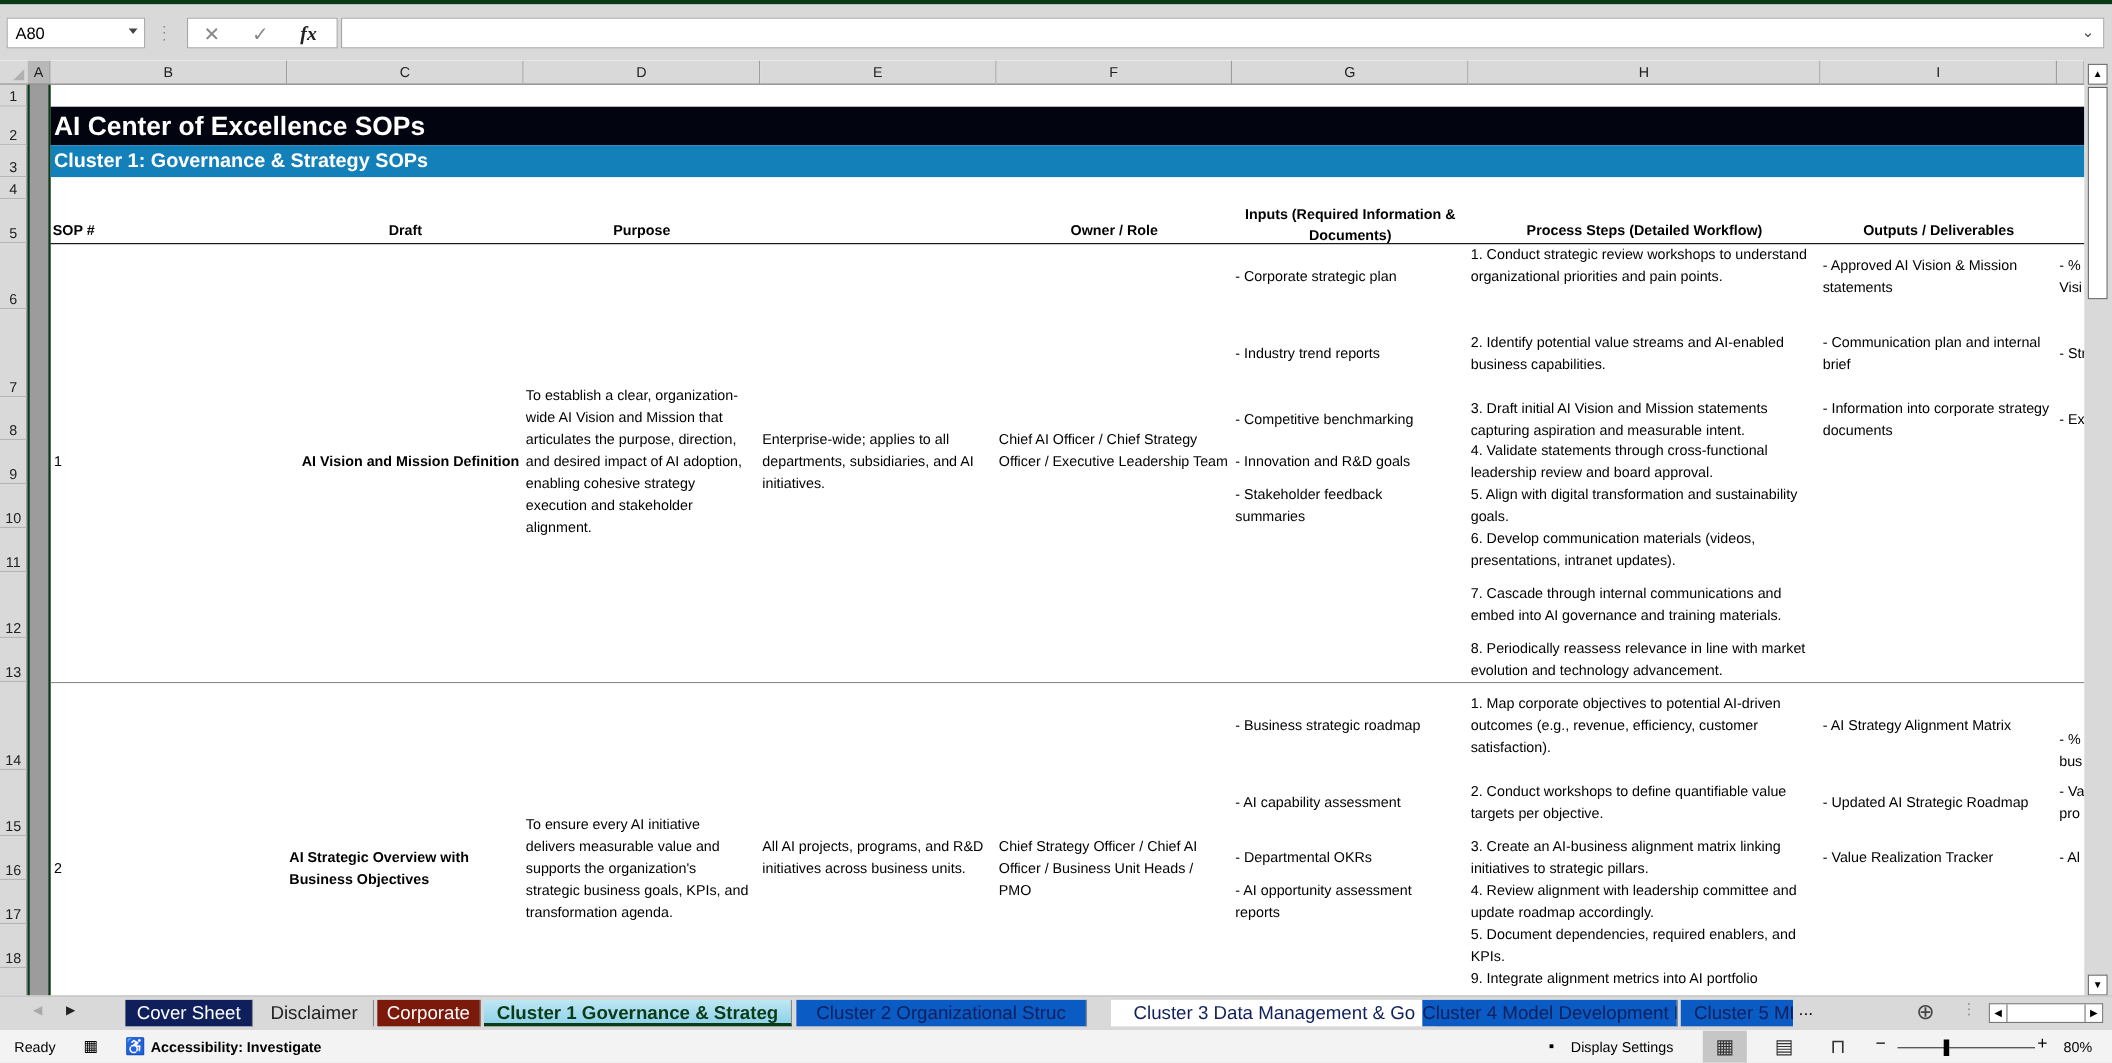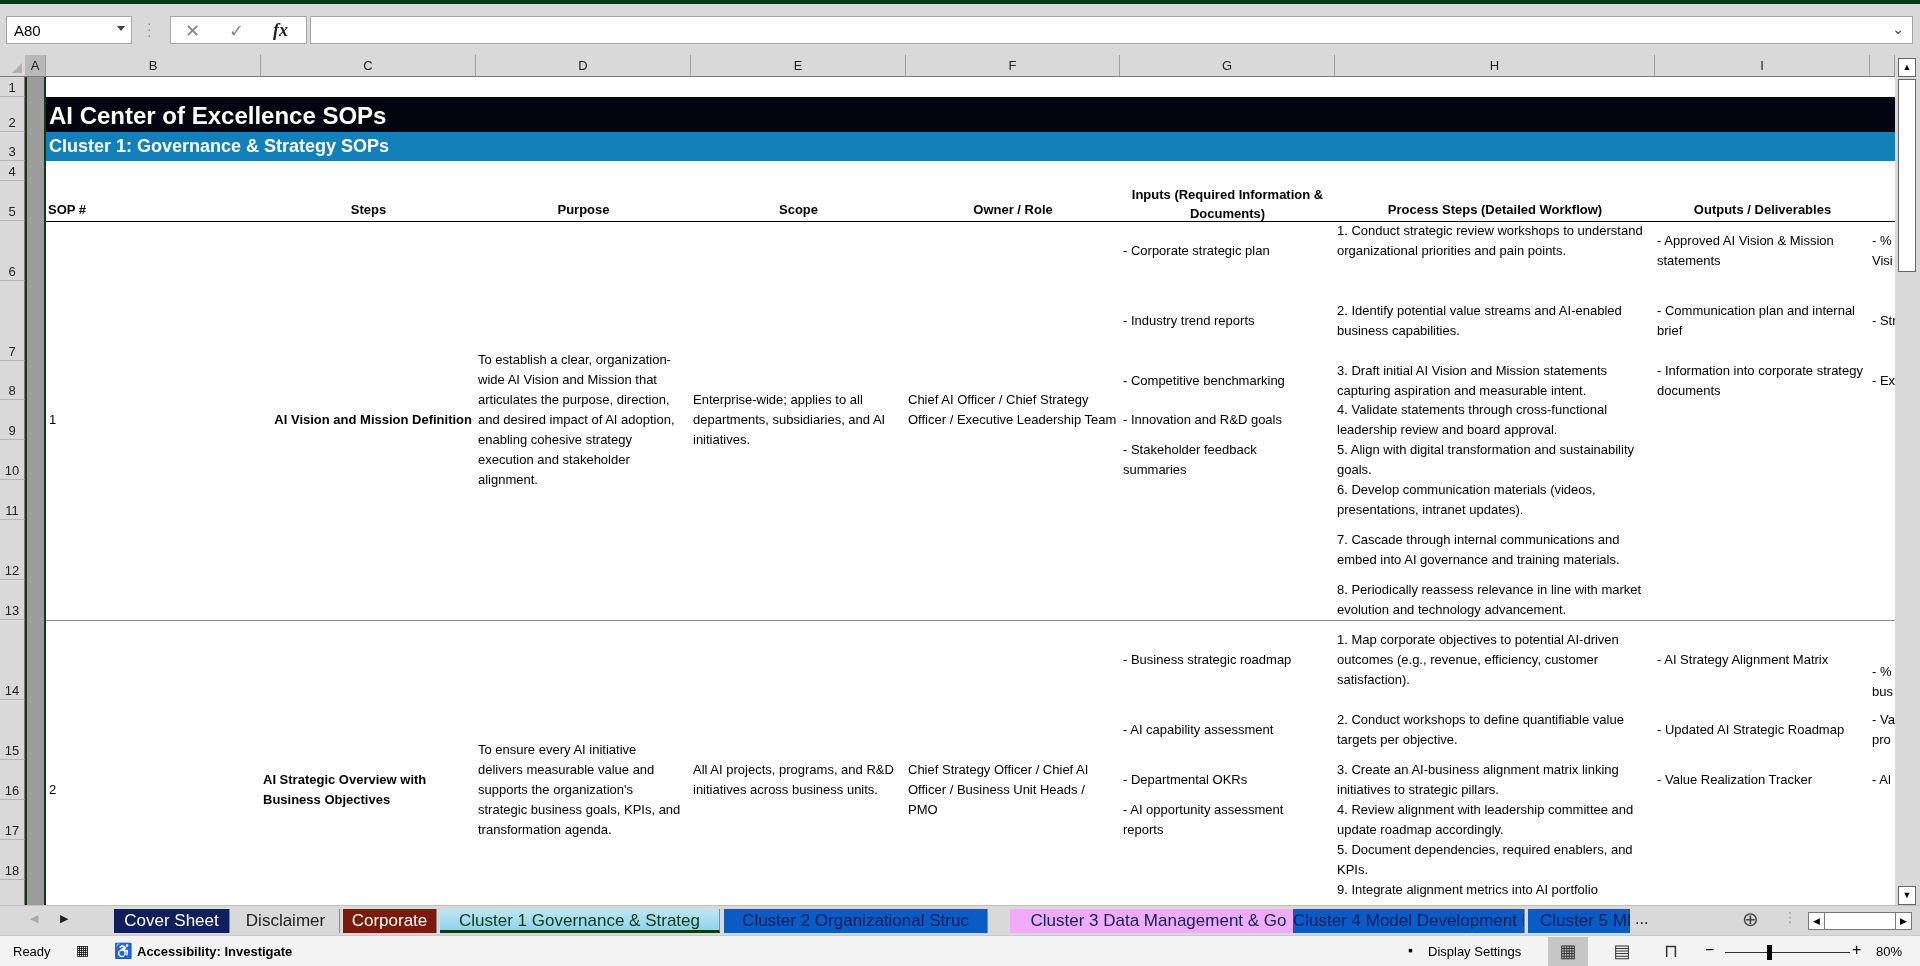--- a/index.html
+++ b/index.html
@@ -27,21 +27,21 @@
 .hline.g{background:#8a8a8a}
 .cell{position:absolute;font-size:13px;line-height:20px}
 .bold{font-weight:bold}
 .vscroll{position:absolute;left:1895px;top:55px;width:25px;height:850px;background:#d9d9d9}
 .vscroll .up,.vscroll .down{position:absolute;left:3px;width:18px;height:19px;border:1px solid #666;background:#fff;font-size:9px;text-align:center;line-height:17px}
 .vscroll .up{top:3px}.vscroll .down{bottom:0}
 .vscroll .thumb{position:absolute;left:3px;top:24px;width:18px;height:193px;background:#fff;border:1px solid #666}
 .tabbar{position:absolute;left:0;top:905px;width:1920px;height:30px;background:#d9d9d9;border-top:1px solid #c0c0c0}
 .tab-nav{position:absolute;top:6px;font-size:11px;color:#555}
 .tab{position:absolute;top:3px;height:24px;font-size:17px;line-height:24px;text-align:center;white-space:nowrap;overflow:hidden;border-right:1px solid #888}
-.tab.active{font-weight:normal;background:linear-gradient(#bfe7f4,#8fd3ea);color:#0b3a17;border-bottom:3px solid #0b3a17}
+.tab.active{font-weight:bold;background:linear-gradient(#bfe7f4,#8fd3ea);color:#0b3a17;border-bottom:3px solid #0b3a17}
 .statusbar{position:absolute;left:0;top:935px;width:1920px;height:31px;background:#f3f3f3;border-top:1px solid #c8c8c8;font-size:13px}
 .statusbar .it{position:absolute;top:8px}
 .viewbtn{position:absolute;top:1px;width:40px;height:29px;text-align:center;font-size:18px;line-height:29px;color:#333}
 .viewbtn.on{background:#c6c6c6}
 .zoomtrack{position:absolute;left:1725px;top:16px;width:125px;height:1px;background:#333}
 .zoomthumb{position:absolute;left:1767px;top:9px;width:5px;height:15px;background:#000}
 </style>
 </head>
 <body>
 
@@ -126,23 +126,22 @@
       <span>18</span>
     </div>
   <div class="rowhdr" style="top:825px;height:30px"></div>
 
   <div class="colA"></div>
 
   <div class="banner1">AI Center of Excellence SOPs</div>
   <div class="banner2">Cluster 1: Governance &amp; Strategy SOPs</div>
 
   <div class="th" style="left:48px;top:126px;width:60px;height:38px;justify-content:flex-start">SOP #</div>
-  <div class="th" style="left:261px;top:126px;width:215px;height:38px">Steps</div>
+  <div class="th" style="left:261px;top:126px;width:215px;height:38px">Draft</div>
   <div class="th" style="left:476px;top:126px;width:215px;height:38px">Purpose</div>
-  <div class="th" style="left:691px;top:126px;width:215px;height:38px">Scope</div>
   <div class="th" style="left:906px;top:126px;width:214px;height:38px">Owner / Role</div>
   <div class="th" style="left:1125px;top:126px;width:205px;height:42px">Inputs (Required Information &amp; Documents)</div>
   <div class="th" style="left:1335px;top:126px;width:320px;height:38px">Process Steps (Detailed Workflow)</div>
   <div class="th" style="left:1655px;top:126px;width:215px;height:38px">Outputs / Deliverables</div>
 
   <div class="hline" style="top:166px"></div>
   <div class="hline g" style="top:565px"></div>
 
   <div class="cell" style="left:49px;top:355px">1</div>
   <div class="cell bold" style="left:263px;top:355px;width:212px;text-align:right;padding-right:3px">AI Vision and Mission Definition</div>
@@ -207,21 +206,21 @@
 </div>
 
 <div class="tabbar">
   <span class="tab-nav" style="left:30px;color:#aaa">◀</span>
   <span class="tab-nav" style="left:60px;color:#222">▶</span>
   <div class="tab" style="left: 114px; width: 116px; background: rgb(14, 31, 92); color: rgb(255, 255, 255);"><span>Cover Sheet</span></div>
   <div class="tab" style="left: 232px; width: 108px; background: rgb(217, 217, 217); color: rgb(34, 34, 34);"><span>Disclaimer</span></div>
   <div class="tab" style="left: 343px; width: 94px; background: rgb(123, 26, 10); color: rgb(255, 255, 255);"><span>Corporate</span></div>
   <div class="tab active" style="left:440px;width:280px"><span>Cluster 1  Governance &amp; Strateg</span></div>
   <div class="tab" style="left: 724px; width: 264px; background: rgb(10, 91, 196); color: rgb(14, 31, 92);"><span>Cluster 2  Organizational Struc</span></div>
-  <div class="tab" style="left: 1010px; width: 298px; background: #f0abfc; color: rgb(14, 31, 92);"><span>Cluster 3  Data Management &amp; Go</span></div>
+  <div class="tab" style="left: 1010px; width: 298px; background: #ffffff; color: rgb(14, 31, 92);"><span>Cluster 3  Data Management &amp; Go</span></div>
   <div class="tab" style="left: 1293px; width: 232px; background: rgb(10, 91, 196); color: rgb(14, 31, 92);"><span>Cluster 4  Model Development Li</span></div>
   <div class="tab" style="left: 1528px; width: 102px; border-right: none; text-align: left; padding-left: 12px; background: rgb(10, 91, 196); color: rgb(14, 31, 92);"><span>Cluster 5  MLO</span></div>
   <span style="position:absolute;left:1635px;top:4px;font-size:16px">...</span>
   <span style="position:absolute;left:1742px;top:1px;font-size:20px;color:#444">⊕</span>
   <span style="position:absolute;left:1783px;top:3px;color:#999;font-size:14px">⋮</span>
   <div style="position:absolute;left:1808px;top:6px;width:104px;height:18px;background:#fff;border:1px solid #777">
     <span style="position:absolute;left:0;top:0;width:16px;height:16px;border-right:1px solid #777;font-size:9px;text-align:center;line-height:16px">◀</span>
     <span style="position:absolute;right:0;top:0;width:16px;height:16px;border-left:1px solid #777;font-size:9px;text-align:center;line-height:16px">▶</span>
   </div>
 </div>

